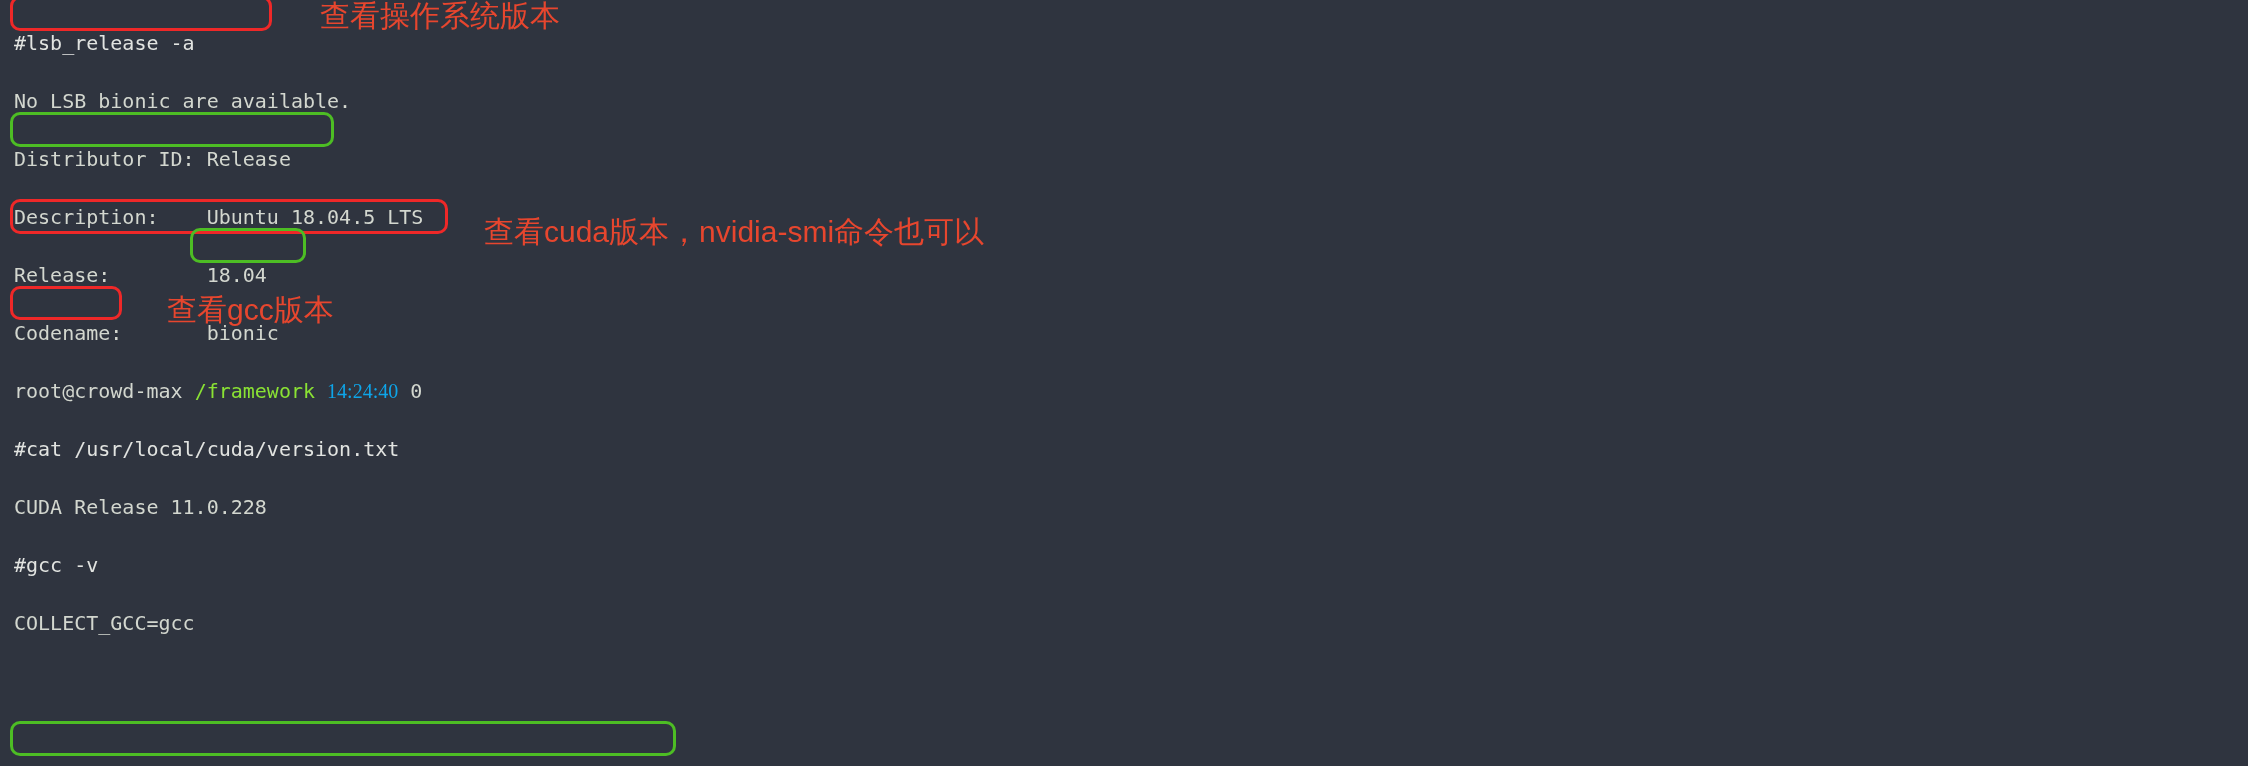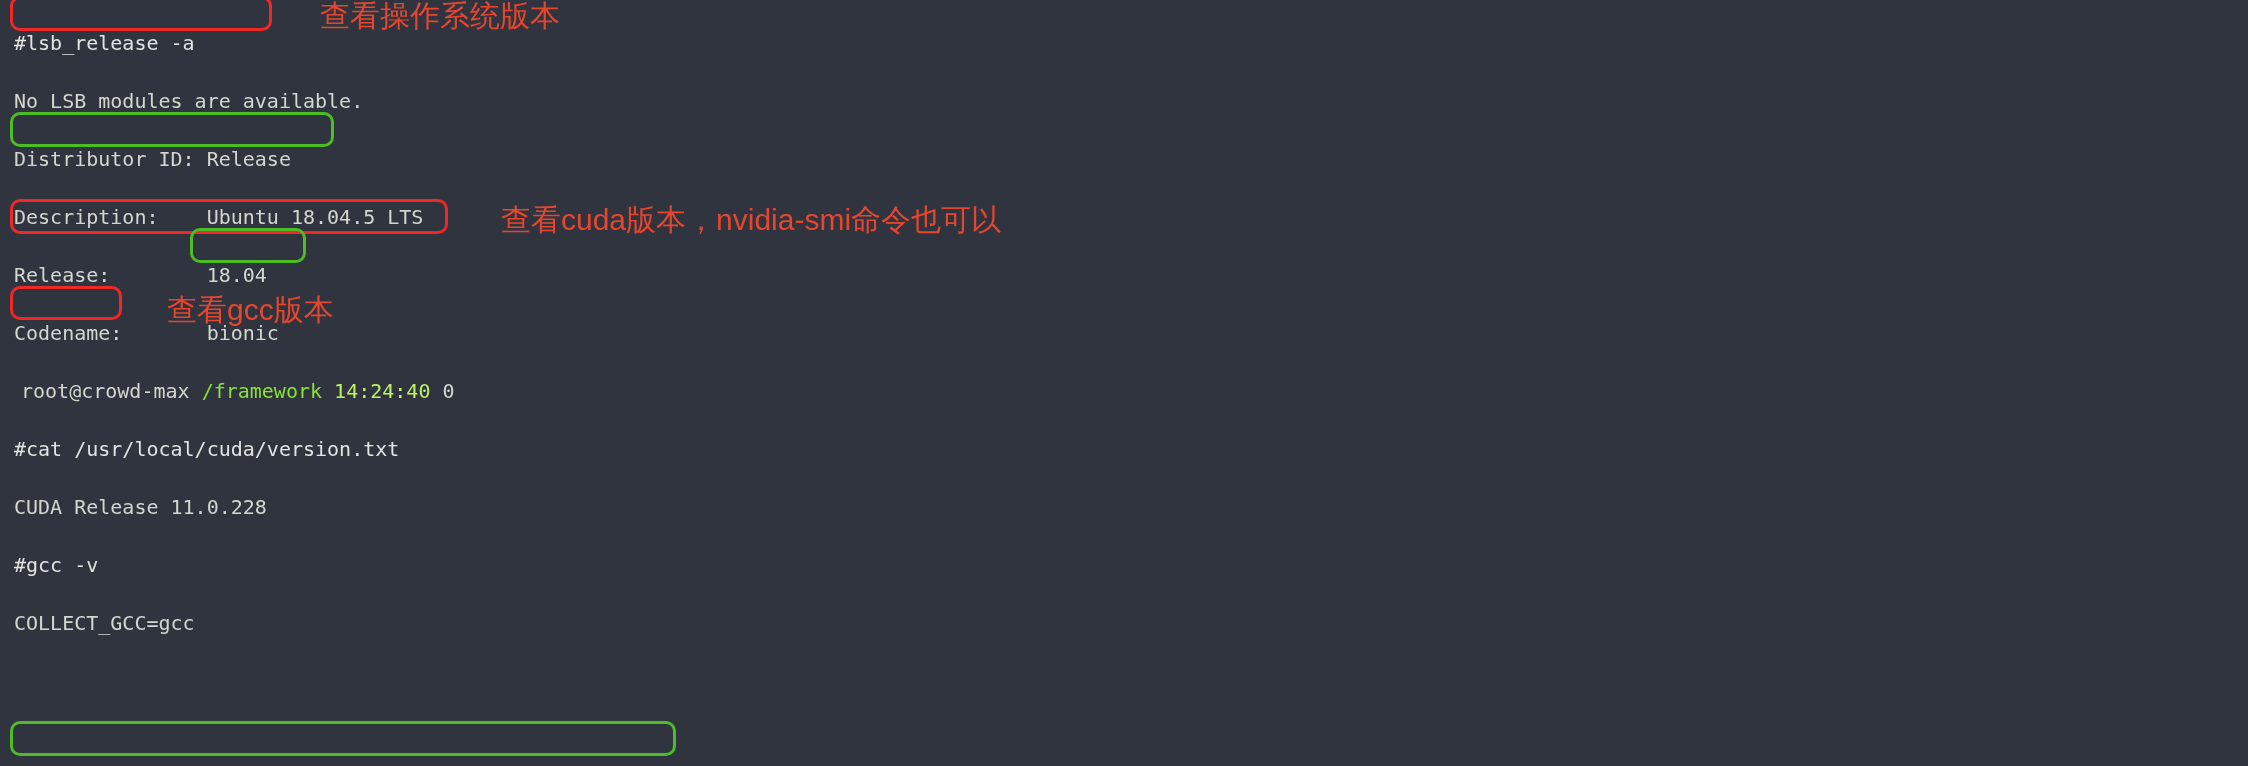--- a/index.html
+++ b/index.html
@@ -4,35 +4,35 @@
 <style>
   html,body{margin:0;padding:0;background:#2f343f;width:2248px;height:766px;overflow:hidden;}
   .term{
     position:absolute;left:0;top:0;width:2248px;height:643px;
     font-family:Menlo,Consolas,"DejaVu Sans Mono",monospace;
     font-size:20px;line-height:29px;color:#d3d7cf;white-space:pre;
     padding:0 14px;box-sizing:border-box;
   }
   .line{display:block;}
   .cmd{color:#e2e4e1;}
-  .user{color:#d3d7cf;margin-left:7px;}
+  .user{color:#d3d7cf;}
   .path{color:#8ae234;}
-  .time{color:#bef264;}
+  .time{color:#0ea5e9;font-family:Liberation Serif, serif;}
   .zero{color:#d3d7cf;}
   
   .box-red{position:absolute;border:3.5px solid #ef2828;border-radius:10px;background:transparent;pointer-events:none;}
   .box-green{position:absolute;border:3.5px solid #4dbd24;border-radius:10px;background:transparent;pointer-events:none;}
   .anno{position:absolute;font-family:"Hiragino Sans GB","Microsoft YaHei","PingFang SC",sans-serif;font-size:30px;color:#e7462e;font-weight:400;white-space:nowrap;pointer-events:none;}
 </style>
 </head>
 <body>
 
 <div class="term">
 <span class="line"><span class="cmd">#lsb_release -a</span></span>
-<span class="line">No LSB modules are available.</span>
+<span class="line">No LSB bionic are available.</span>
 <span class="line">Distributor ID: Release</span>
 <span class="line">Description:    Ubuntu 18.04.5 LTS</span>
 <span class="line">Release:        18.04</span>
 <span class="line">Codename:       bionic</span>
 <span class="line"><span class="user">root@crowd-max</span><span> </span><span class="path">/framework</span><span> </span><span class="time">14:24:40</span><span> </span><span class="zero">0</span></span>
 <span class="line"><span class="cmd">#cat /usr/local/cuda/version.txt</span></span>
 <span class="line">CUDA Release 11.0.228</span>
 <span class="line"><span class="cmd">#gcc -v</span></span>
 <span class="line">COLLECT_GCC=gcc</span>
 
@@ -46,14 +46,14 @@
 </div>
 
 <div class="box-red" style="left:10px; top:-4px;  width:256px; height:29px;"></div>
 <div class="box-green" style="left:10px; top:112px; width:318px; height:29px;"></div>
 <div class="box-red" style="left:10px; top:199px; width:432px; height:29px;"></div>
 <div class="box-green" style="left:190px;top:228px; width:110px; height:29px;"></div>
 <div class="box-red" style="left:10px; top:286px; width:106px; height:28px;"></div>
 <div class="box-green" style="left:10px; top:721px; width:660px; height:29px;"></div>
 
 <div class="anno" style="left:320px; top:-4px;">查看操作系统版本</div>
-<div class="anno" style="left:484px; top:200px;margin-left:17px;">查看cuda版本，nvidia-smi命令也可以</div>
+<div class="anno" style="left:484px; top:212px;">查看cuda版本，nvidia-smi命令也可以</div>
 <div class="anno" style="left:167px; top:290px;">查看gcc版本</div>
 
 </body></html>

